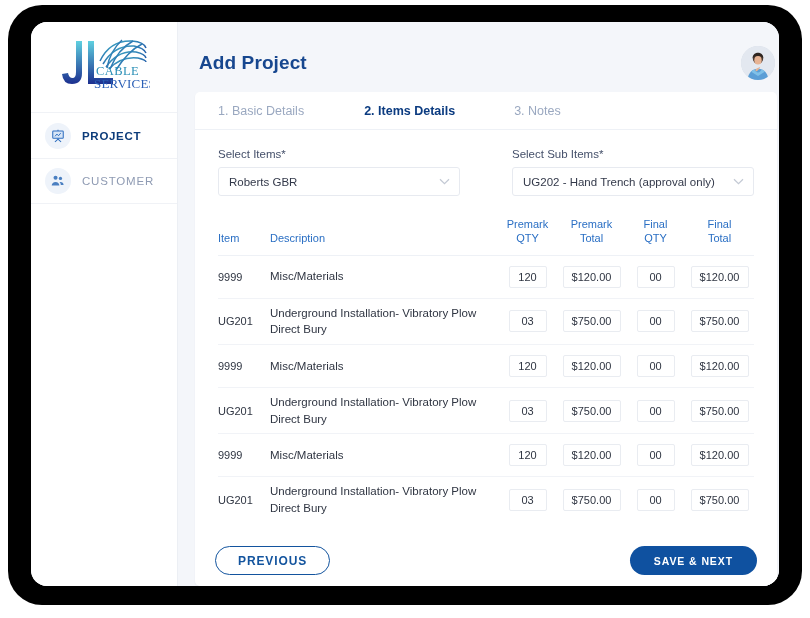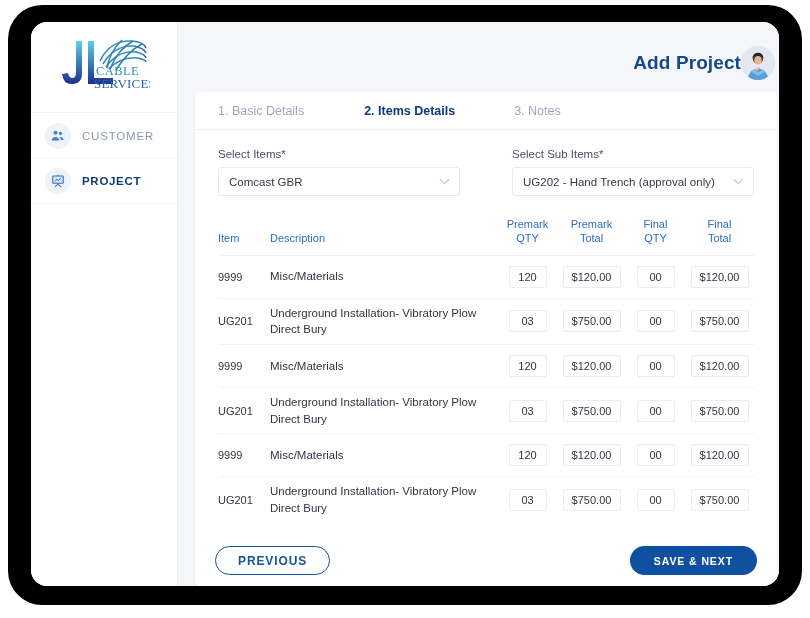--- a/index.html
+++ b/index.html
@@ -76,21 +76,21 @@
     height: 100%;
     background: #f4f6fa;
     padding: 12px 17px 0 17px;
     display: flex;
     flex-direction: column;
   }
   .topbar {
     height: 58px;
     display: flex;
     align-items: center;
-    justify-content: flex-end;
+    justify-content: space-between;
     padding: 0 2px 0 4px;
   }
   .page-title {
     font-size: 19px;
     font-weight: bold;
     color: #17478f;
     letter-spacing: 0.1px;
   }
   .user-box { display:flex; align-items:center; gap:9px; }
   .avatar {
@@ -264,39 +264,39 @@
           <path d="M75 6 Q60 14 52 34"></path>
           <path d="M84 9 Q70 16 58 35"></path>
         </g>
         <text x="38" y="40" font-family="Liberation Serif, serif" font-size="12.5" fill="#2a8fb6" letter-spacing="0.4">CABLE</text>
         <text x="36" y="53" font-family="Liberation Serif, serif" font-size="13" fill="#2a5fb6" letter-spacing="0.2">SERVICES</text>
       </svg>
     </div>
 
     <div class="nav-item">
       <span class="nav-icon">
+        <svg width="14" height="14" viewBox="0 0 16 16" fill="none" stroke="#2f6fc0" stroke-width="1.2">
+          <rect x="2" y="2.2" width="12" height="8.4" rx="0.8" fill="#d7e5f6"></rect>
+          <path d="M8 0.8v1.4M8 10.6v2M4.5 14.6L8 11.6l3.5 3"></path>
+          <path d="M4.6 8.4l2.2-2.6 1.8 1.9 2.5-3" stroke="#2f6fc0" stroke-width="1.1" fill="none"></path>
+        </svg>
+      </span>
+      <span class="nav-label active">PROJECT</span>
+    </div>
+
+    <div class="nav-item">
+      <span class="nav-icon">
         <svg width="14" height="14" viewBox="0 0 16 16" fill="#4a7fc1">
           <circle cx="5.2" cy="4.4" r="2.3"></circle>
           <circle cx="10.8" cy="5" r="1.9"></circle>
           <path d="M0.8 13.2c0-2.6 2-4.2 4.4-4.2s4.4 1.6 4.4 4.2z"></path>
           <path d="M9.6 9.1c0.4-0.1 0.8-0.1 1.2-0.1 2.1 0 3.6 1.3 3.6 3.5h-3.2c0-1.4-0.6-2.6-1.6-3.4z"></path>
         </svg>
       </span>
       <span class="nav-label muted">CUSTOMER</span>
-    </div>
-
-    <div class="nav-item">
-      <span class="nav-icon">
-        <svg width="14" height="14" viewBox="0 0 16 16" fill="none" stroke="#2f6fc0" stroke-width="1.2">
-          <rect x="2" y="2.2" width="12" height="8.4" rx="0.8" fill="#d7e5f6"></rect>
-          <path d="M8 0.8v1.4M8 10.6v2M4.5 14.6L8 11.6l3.5 3"></path>
-          <path d="M4.6 8.4l2.2-2.6 1.8 1.9 2.5-3" stroke="#2f6fc0" stroke-width="1.1" fill="none"></path>
-        </svg>
-      </span>
-      <span class="nav-label active">PROJECT</span>
     </div>
   </aside>
 
   <main class="main">
 
     <div class="topbar">
       <div class="page-title">Add Project</div>
 
       <div class="user-box">
         <span class="avatar">
@@ -318,21 +318,21 @@
       <div class="tabs">
         <span class="tab inactive">1. Basic Details</span>
         <span class="tab active">2. Items Details</span>
         <span class="tab last">3. Notes</span>
       </div>
 
       <div class="selects">
         <div class="field">
           <span class="field-label">Select Items*</span>
           <div class="select-box">
-            <span>Comcast GBR</span>
+            <span>Roberts GBR</span>
             <span class="chev">
               <svg width="11" height="7" viewBox="0 0 11 7" fill="none" stroke="#c3c9d4" stroke-width="1.2">
                   <path d="M1 1.3L5.5 5.6 10 1.3"></path>
                 </svg>
             </span>
           </div>
         </div>
 
         <div class="field">
           <span class="field-label">Select Sub Items*</span>

